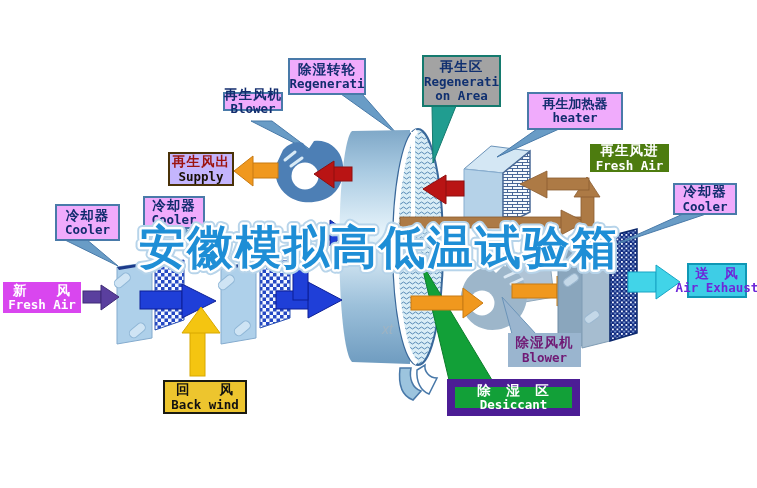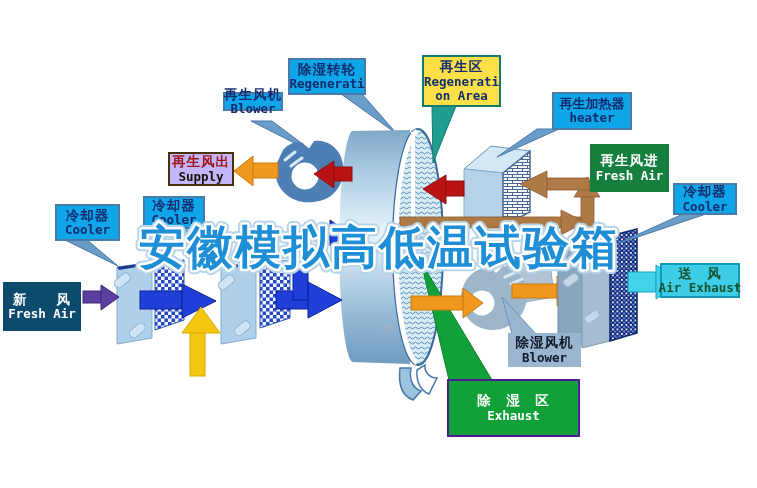--- a/index.html
+++ b/index.html
@@ -2,37 +2,37 @@
 <html><head>
 <meta charset="utf-8">
 <style>
   html,body{margin:0;padding:0}
   .stage{position:relative;width:757px;height:488px;background:#fff;overflow:hidden;font-family:"Liberation Sans",sans-serif}
   svg.base{position:absolute;left:0;top:0;z-index:1}
   svg.wm{position:absolute;left:0;top:0;z-index:6;pointer-events:none}
   .lbl{position:absolute;box-sizing:border-box;display:flex;flex-direction:column;justify-content:center;align-items:center;line-height:1.12;z-index:3;text-align:center}
   .lbl .zh{font-size:13.5px;font-weight:700;letter-spacing:1px;white-space:pre}
   .lbl .en{font-family:"DejaVu Sans Mono",monospace;font-size:12.5px;font-weight:700;white-space:pre}
-  .blue{background:#0ea5e9;border:2px solid #497aa9;color:#122c6e}
+  .blue{background:#f0abfc;border:2px solid #497aa9;color:#122c6e}
   #desiccant{left:288px;top:58px;width:78px;height:37px}
   #regen-blower{left:223px;top:92px;width:60px;height:19px}
-  #regen-area{left:422px;top:55px;width:79px;height:52px;background:#fde047;border-color:#147a6e;color:#103070}
-  #heater{left:552px;top:92px;width:80px;height:38px}
+  #regen-area{left:422px;top:55px;width:79px;height:52px;background:#a3a3a3;border-color:#147a6e;color:#103070}
+  #heater{left:527px;top:92px;width:96px;height:38px}
   #heater .zh{font-size:13px;letter-spacing:0}
   #exhaust{left:168px;top:152px;width:66px;height:34px;background:#c4b5fd;border:2px solid #4a3208;color:#9c1410}
   #exhaust .en{color:#181004}
   #cooler-mid{left:143px;top:196px;width:62px;height:33px}
   #cooler-left{left:55px;top:204px;width:65px;height:37px}
-  #regen-fresh{left:590px;top:144px;width:79px;height:48px;background:#15803d;border-color:#3c1f74;color:#fff}
+  #regen-fresh{left:590px;top:144px;width:79px;height:28px;background:#4d7c0f;border-color:#3c1f74;color:#fff}
   #cooler-right{left:673px;top:183px;width:64px;height:32px}
-  #fresh-air{left:3px;top:282px;width:78px;height:49px;background:#0c4a6e;border-color:#332669;color:#fff}
+  #fresh-air{left:3px;top:282px;width:78px;height:31px;background:#d946ef;border-color:#332669;color:#fff}
   #back-wind{left:163px;top:380px;width:84px;height:34px;background:#edc52e;border:2px solid #1a1a10;color:#111}
-  #dehum-blower{left:508px;top:333px;width:73px;height:34px;background:#9ab5cf;border-color:#6c94b8;color:#0f172a}
-  #dehum-district{left:447px;top:379px;width:133px;height:58px;background:#12a038;border:2px solid #4c1d95;color:#fff}
-  #air-supply{left:660px;top:263px;width:80px;height:35px;background:#3ecde6;border:2px solid #0f97b5;color:#14532d}
+  #dehum-blower{left:508px;top:333px;width:73px;height:34px;background:#9ab5cf;border-color:#6c94b8;color:#701a75}
+  #dehum-district{left:447px;top:379px;width:133px;height:37px;background:#12a038;border:8px solid #4c1d95;color:#fff}
+  #air-supply{left:687px;top:263px;width:60px;height:35px;background:#3ecde6;border:2px solid #0f97b5;color:#6d28d9}
 </style>
 </head>
 <body>
 
 <div class="stage">
 <svg class="base" width="757" height="488" viewBox="0 0 757 488">
   <defs>
     <linearGradient id="bodyGrad" x1="0" y1="0" x2="0" y2="1">
       <stop offset="0" stop-color="#7fa8c8"></stop>
       <stop offset="0.18" stop-color="#aacbe2"></stop>
@@ -223,27 +223,31 @@
   <div class="en">Fresh Air</div>
 </div>
 <div class="lbl blue" id="cooler-right">
   <div class="zh">冷却器</div>
   <div class="en">Cooler</div>
 </div>
 <div class="lbl" id="fresh-air">
   <div class="zh">新　　风</div>
   <div class="en">Fresh Air</div>
 </div>
+<div class="lbl" id="back-wind">
+  <div class="zh">回　　风</div>
+  <div class="en">Back wind</div>
+</div>
 <div class="lbl" id="dehum-blower">
   <div class="zh">除湿风机</div>
   <div class="en">Blower</div>
 </div>
 <div class="lbl" id="dehum-district">
   <div class="zh">除　湿　区</div>
-  <div class="en">Exhaust</div>
+  <div class="en">Desiccant</div>
 </div>
 <div class="lbl" id="air-supply">
   <div class="zh">送　风</div>
   <div class="en">Air Exhaust</div>
 </div>
 
 <svg class="wm" width="757" height="488" viewBox="0 0 757 488">
   <text x="379" y="263" text-anchor="middle" font-size="46" font-weight="bold" fill="none" stroke="#b7d4ea" stroke-width="9" stroke-linejoin="round" letter-spacing="2">安徽模拟高低温试验箱</text>
   <text x="379" y="263" text-anchor="middle" font-size="46" font-weight="bold" fill="#1e8ed6" stroke="#ffffff" stroke-width="5" stroke-linejoin="round" paint-order="stroke" letter-spacing="2">安徽模拟高低温试验箱</text>
 </svg>

